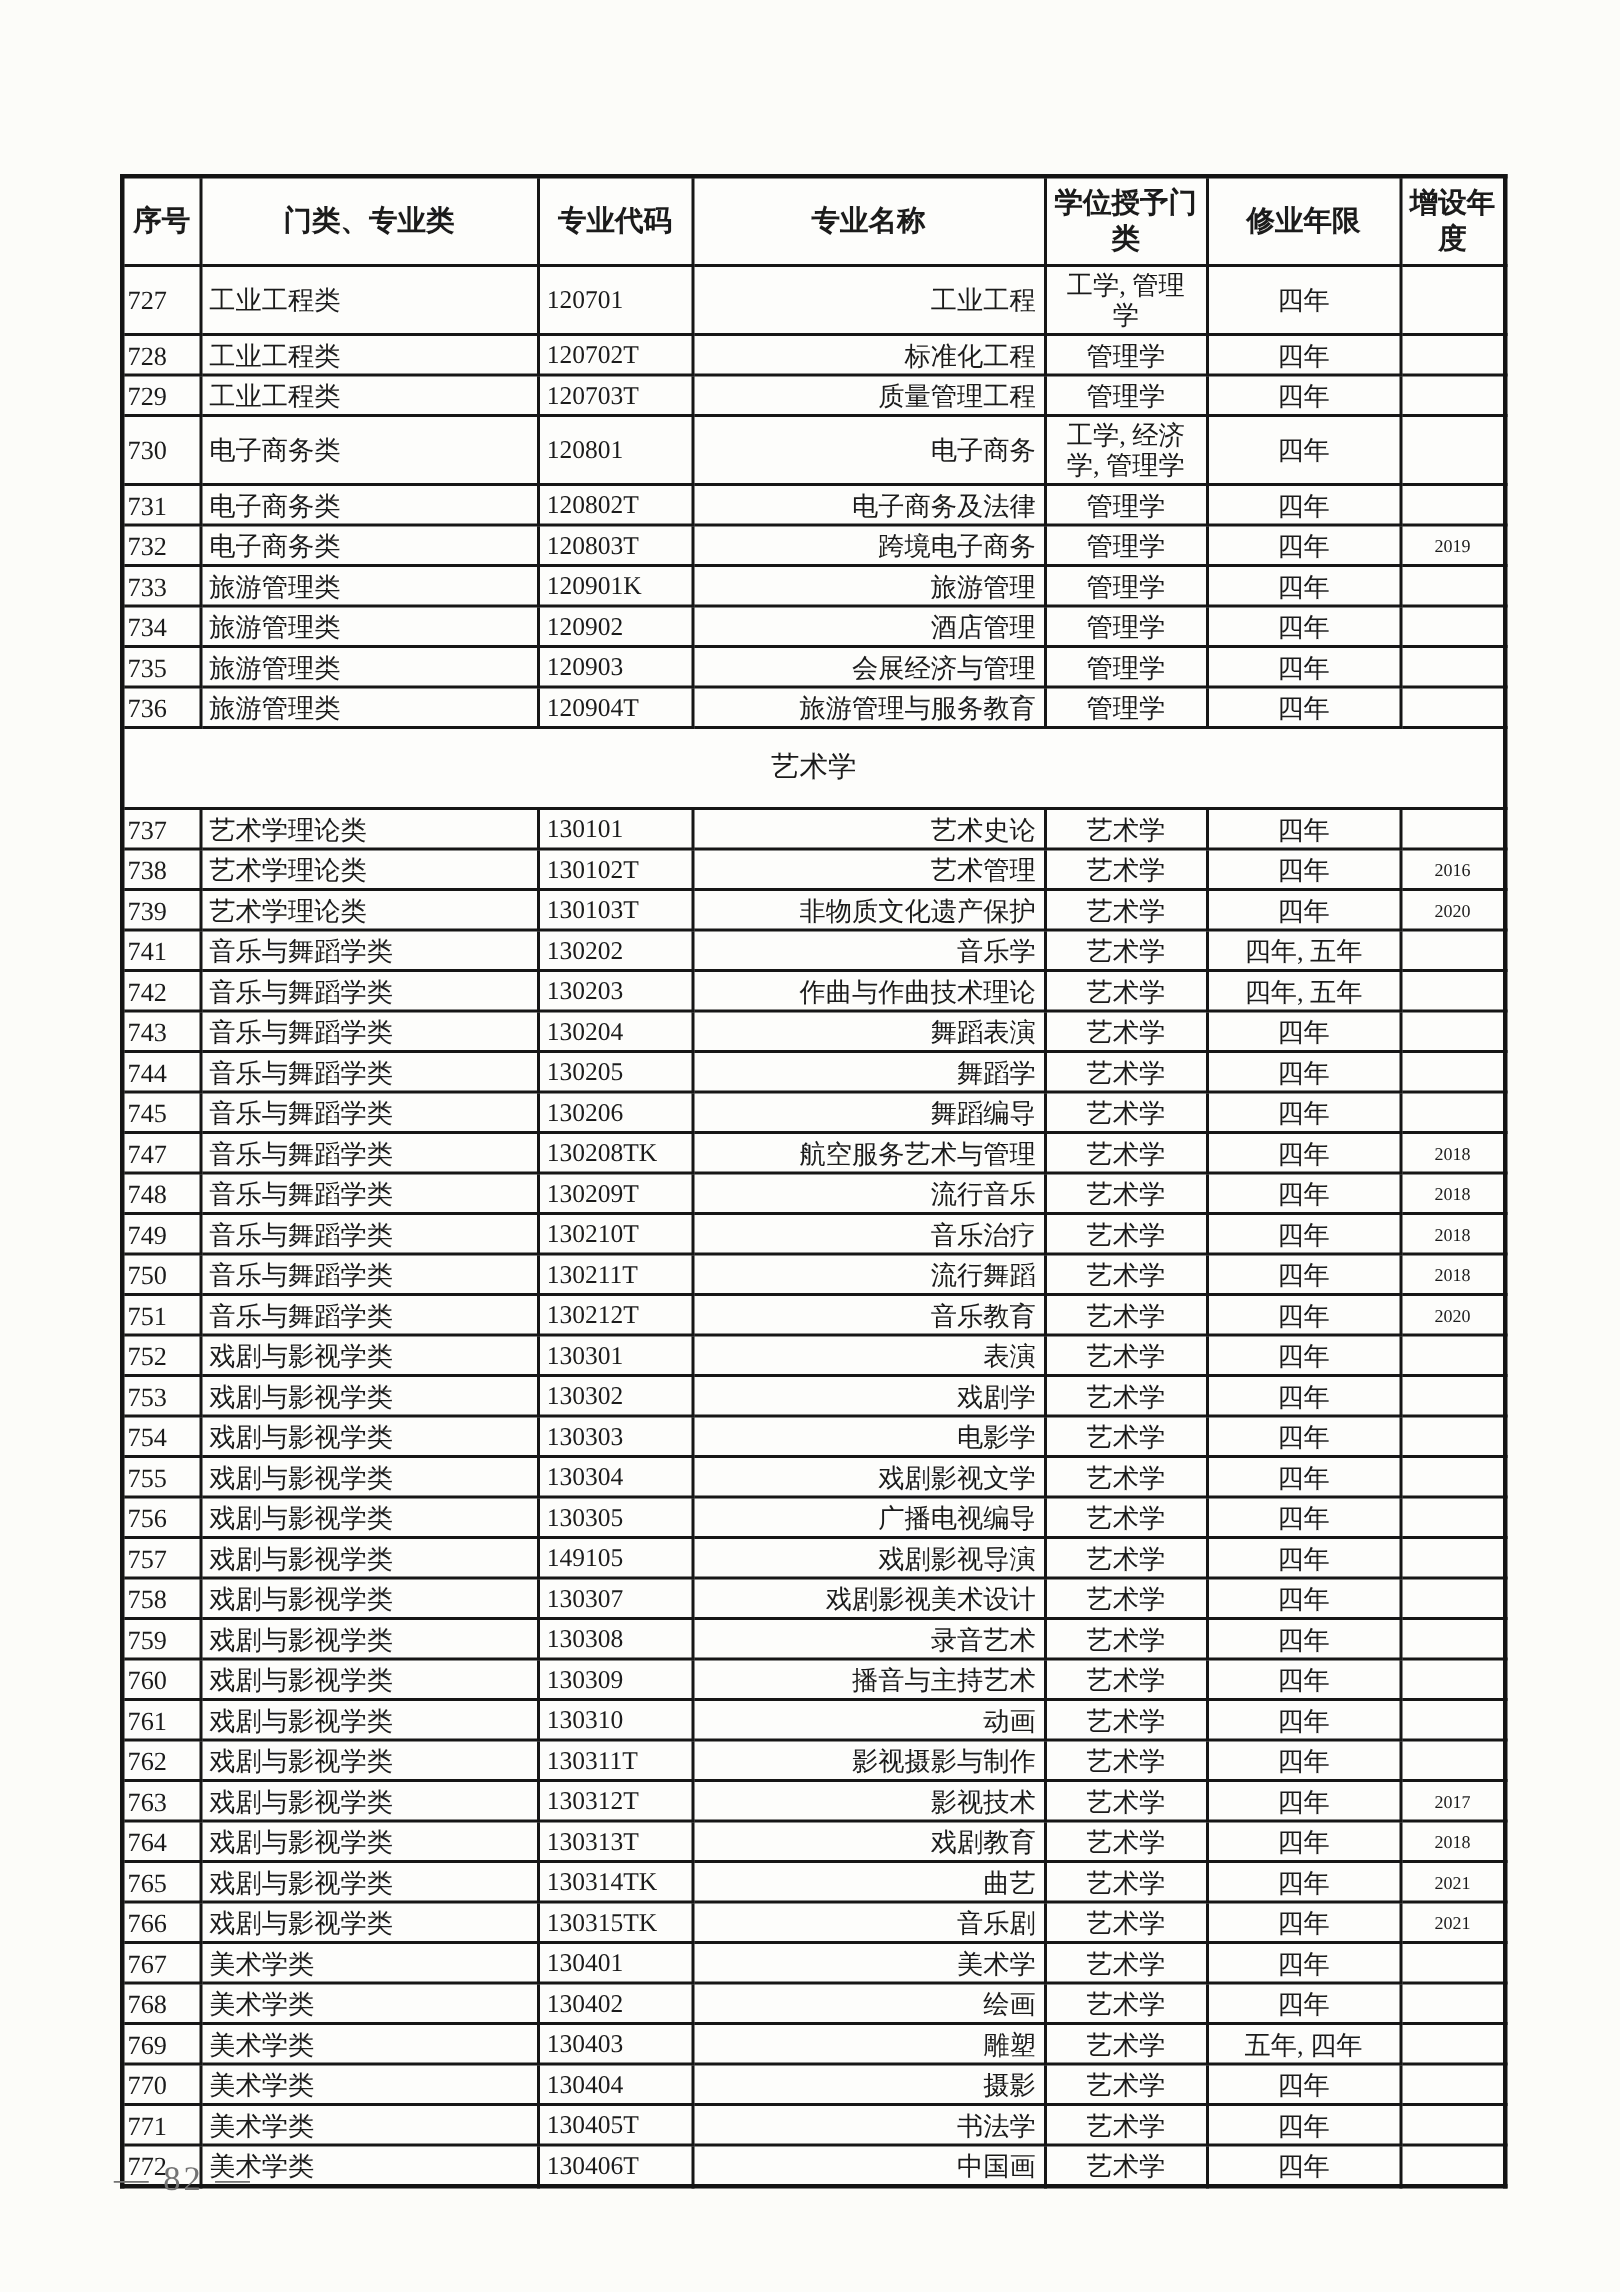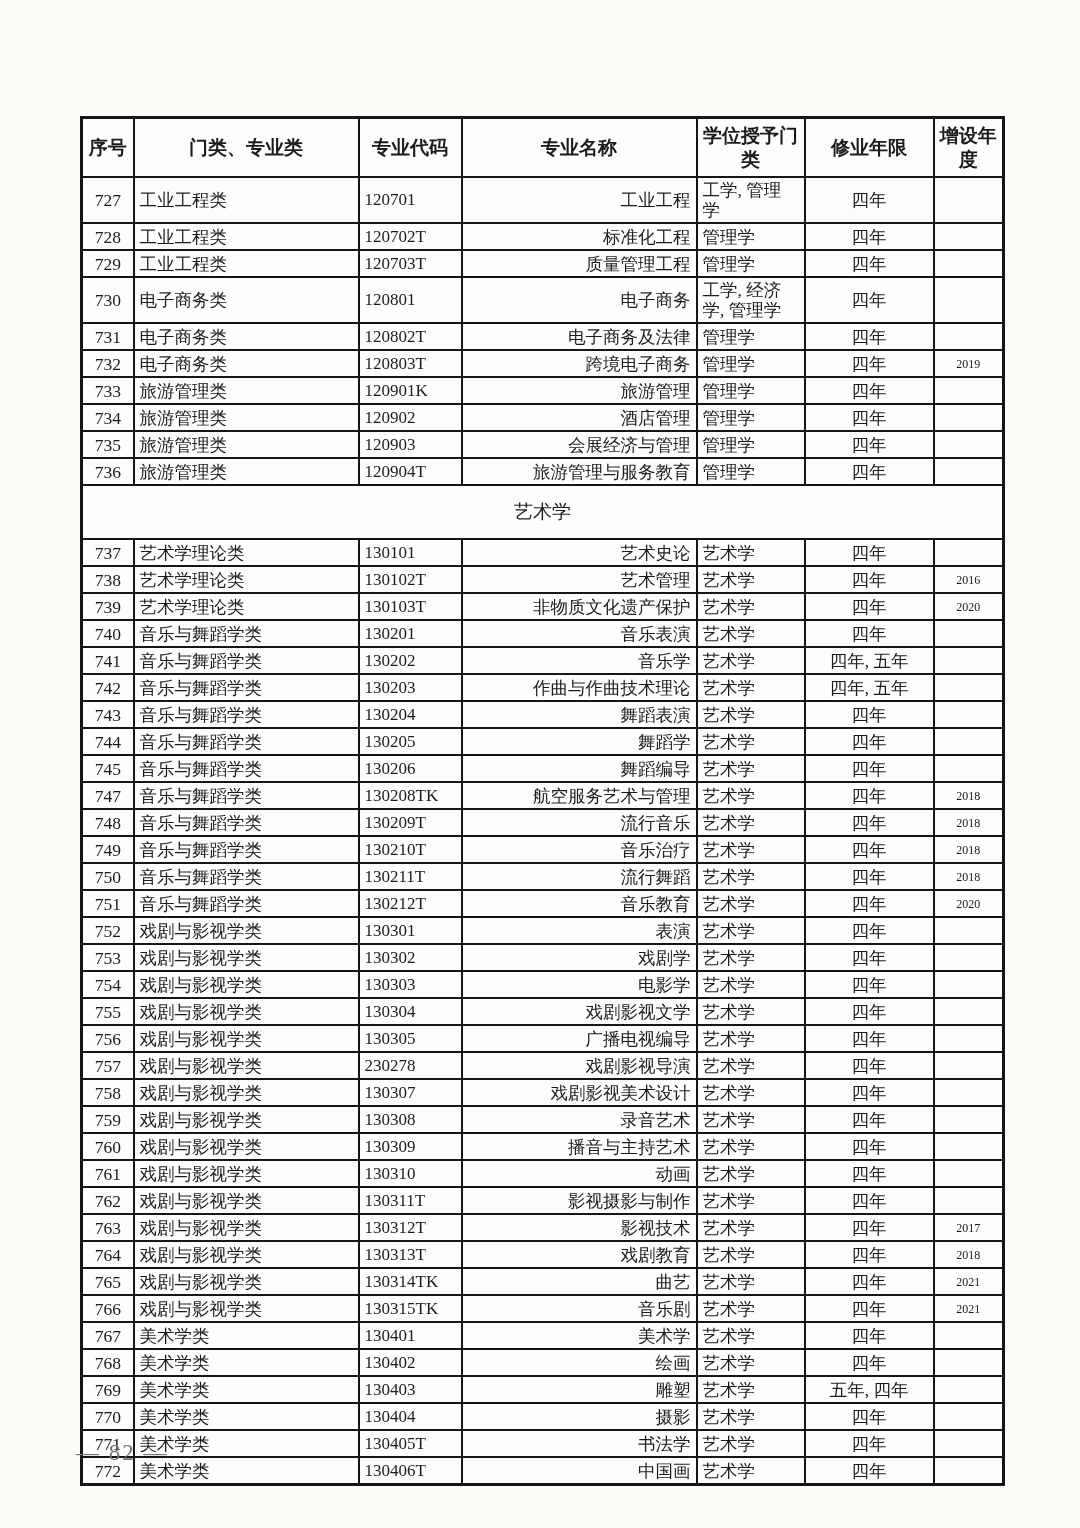--- a/index.html
+++ b/index.html
@@ -28,25 +28,25 @@
     vertical-align:middle;
   }
   .doc-table td{
     border:2px solid #161616;
     font-size:17.5px;line-height:20px;
     height:21px;
     padding:2px 5px;
     vertical-align:middle;
     word-break:break-all;
   }
-  td.col-no{text-align:center;padding:2px 2px;}
+  td.col-no{padding:2px 2px;}
   td.col-category{text-align:left;}
   td.col-code{text-align:left;font-size:17px;}
   td.col-name{text-align:right;}
-  td.col-degree{text-align:left;}
+  td.col-degree{text-align:center;}
   td.col-years{text-align:center;}
   td.col-added{text-align:center;font-size:12px;font-family:Liberation Serif, serif;}
   tr.section-row td{
     height:48px;
     text-align:center;
     font-size:19px;
     font-weight:400;
   }
   .page-footer{
     position:absolute;
@@ -195,29 +195,20 @@
       <tr>
         <td class="col-no">739</td>
         <td class="col-category">艺术学理论类</td>
         <td class="col-code">130103T</td>
         <td class="col-name">非物质文化遗产保护</td>
         <td class="col-degree">艺术学</td>
         <td class="col-years">四年</td>
         <td class="col-added">2020</td>
       </tr>
       <tr>
-        <td class="col-no">740</td>
-        <td class="col-category">音乐与舞蹈学类</td>
-        <td class="col-code">130201</td>
-        <td class="col-name">音乐表演</td>
-        <td class="col-degree">艺术学</td>
-        <td class="col-years">四年</td>
-        <td class="col-added"></td>
-      </tr>
-      <tr>
         <td class="col-no">741</td>
         <td class="col-category">音乐与舞蹈学类</td>
         <td class="col-code">130202</td>
         <td class="col-name">音乐学</td>
         <td class="col-degree">艺术学</td>
         <td class="col-years">四年, 五年</td>
         <td class="col-added"></td>
       </tr>
       <tr>
         <td class="col-no">742</td>
@@ -341,21 +332,21 @@
         <td class="col-category">戏剧与影视学类</td>
         <td class="col-code">130305</td>
         <td class="col-name">广播电视编导</td>
         <td class="col-degree">艺术学</td>
         <td class="col-years">四年</td>
         <td class="col-added"></td>
       </tr>
       <tr>
         <td class="col-no">757</td>
         <td class="col-category">戏剧与影视学类</td>
-        <td class="col-code">230278</td>
+        <td class="col-code">149105</td>
         <td class="col-name">戏剧影视导演</td>
         <td class="col-degree">艺术学</td>
         <td class="col-years">四年</td>
         <td class="col-added"></td>
       </tr>
       <tr>
         <td class="col-no">758</td>
         <td class="col-category">戏剧与影视学类</td>
         <td class="col-code">130307</td>
         <td class="col-name">戏剧影视美术设计</td>

